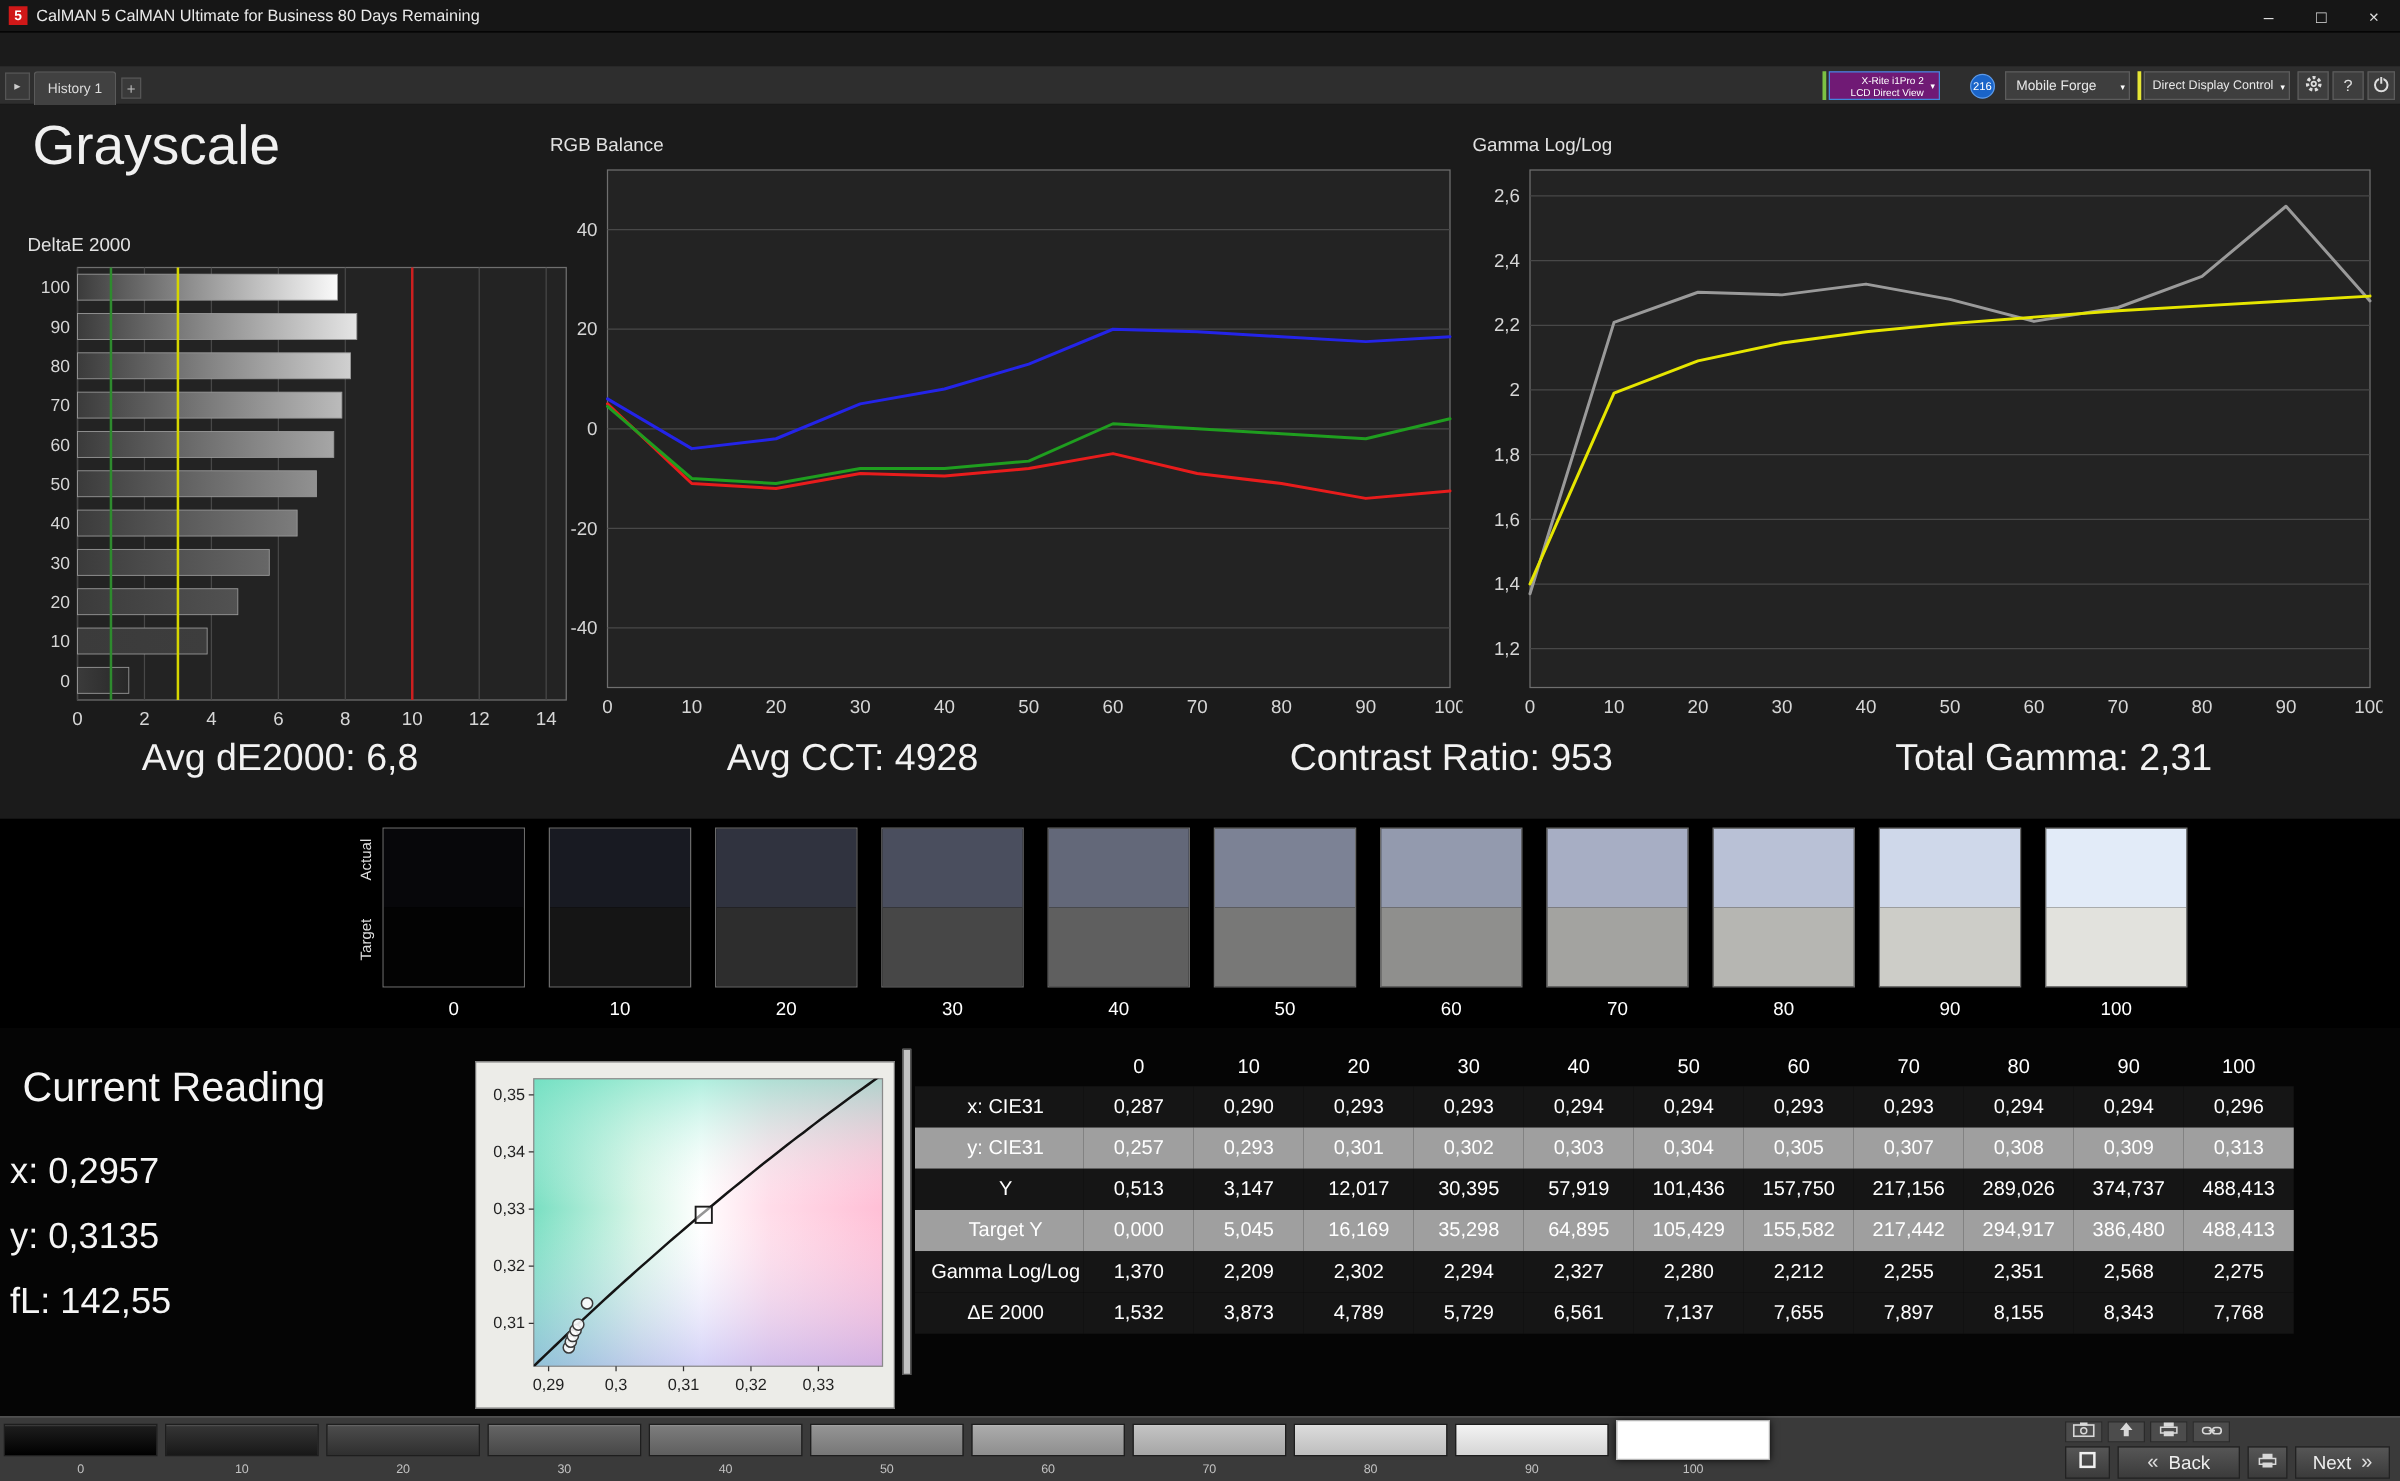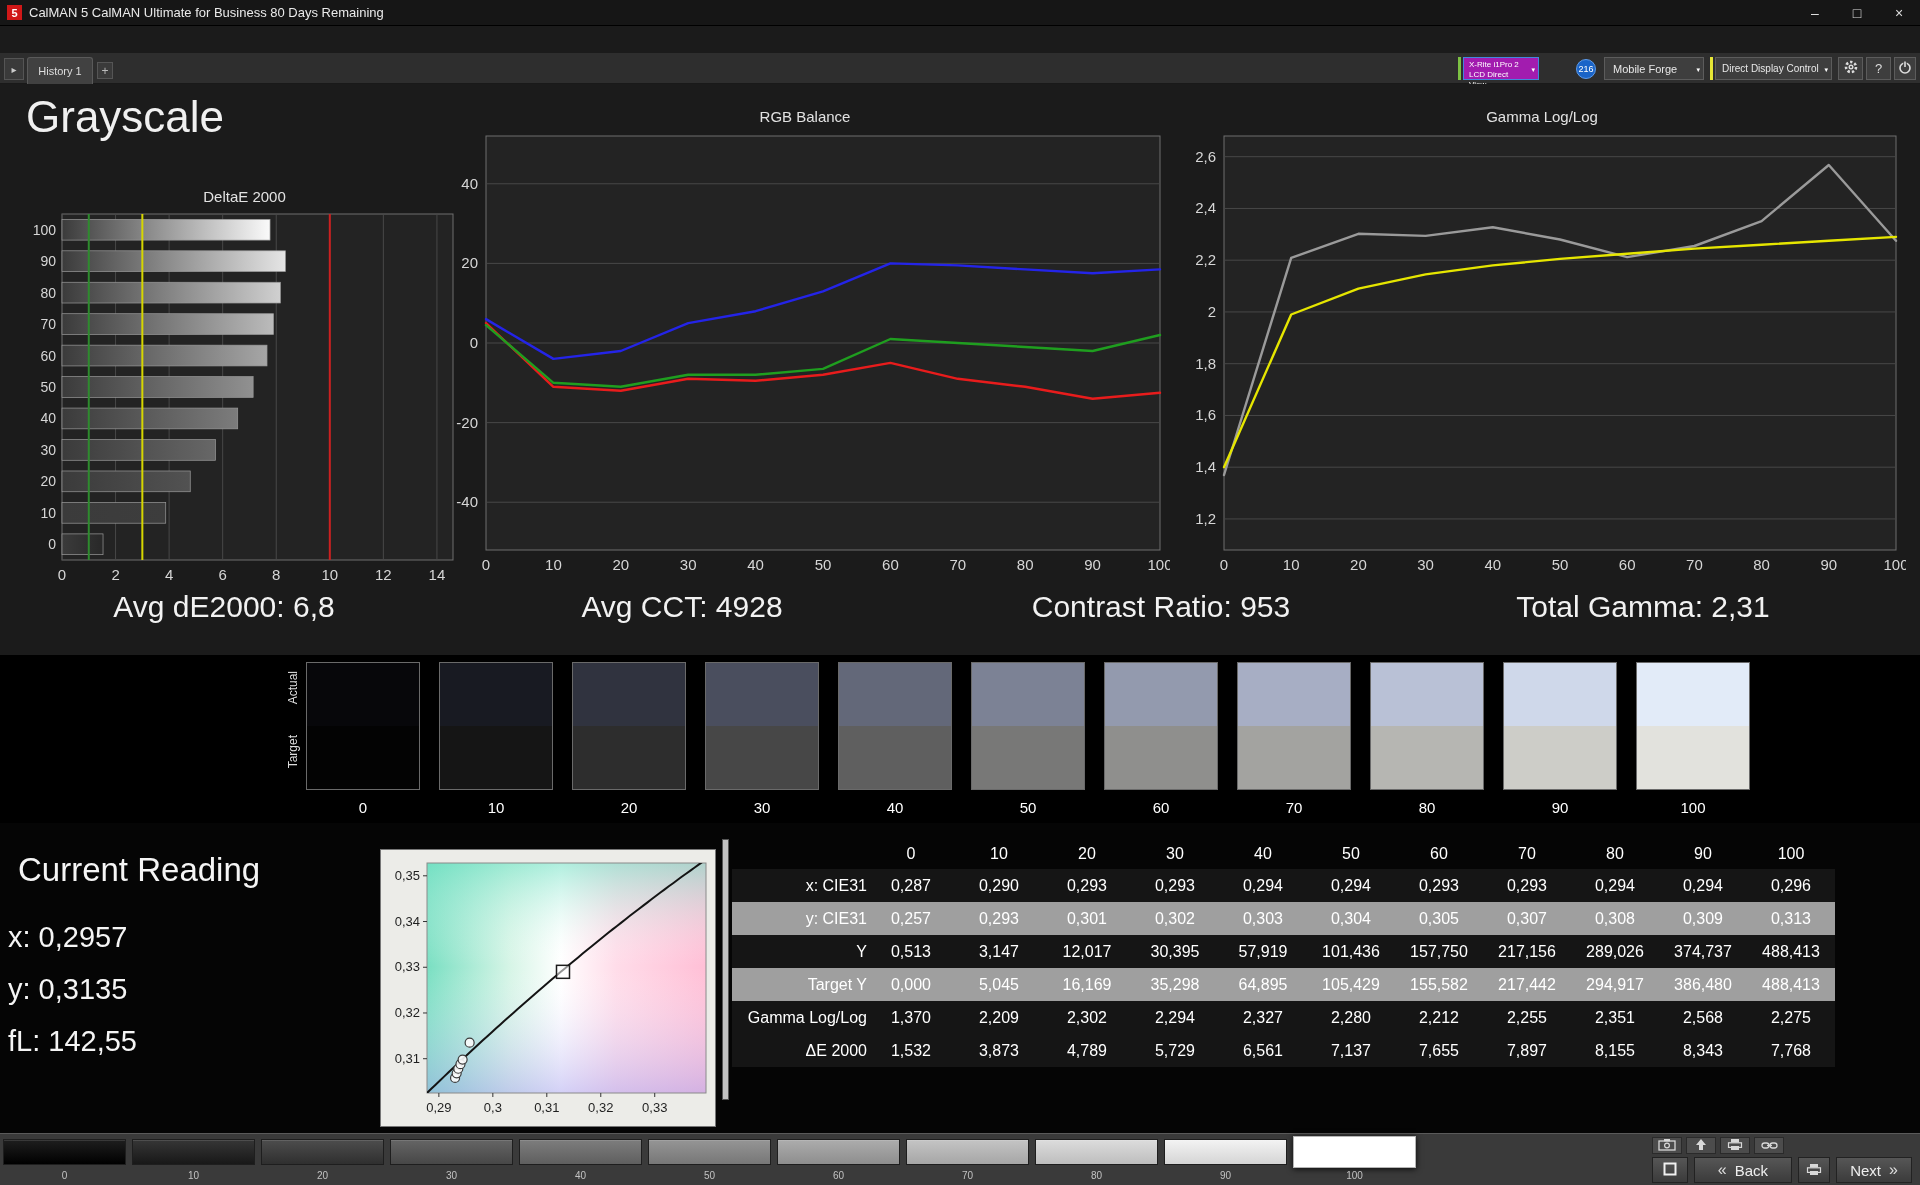--- a/index.html
+++ b/index.html
@@ -23,32 +23,32 @@
   .logo-arrow{position:absolute;left:118px;top:6px;width:16px;height:15px;background:#a81212;color:#fff;font-size:9px;display:flex;align-items:center;justify-content:center;}
 
   
   .toolbar{position:absolute;left:0;top:53px;width:100%;height:31px;background:#2e2e2e;border-bottom:1px solid #191919;}
   .nav-toggle{position:absolute;left:4px;top:5px;width:20px;height:22px;background:#3a3a3a;border:1px solid #555;color:#ccc;font-size:10px;display:flex;align-items:center;justify-content:center;}
   .tab{position:absolute;left:27px;top:4px;width:66px;height:27px;background:#414141;border:1px solid #5a5a5a;border-bottom:none;border-radius:3px 3px 0 0;color:#ddd;font-size:11px;display:flex;align-items:center;justify-content:center;}
   .tab-plus{position:absolute;left:97px;top:9px;width:16px;height:17px;background:#3a3a3a;border:1px solid #555;color:#bbb;font-size:12px;display:flex;align-items:center;justify-content:center;}
   .stripe{position:absolute;top:4px;width:3px;height:23px;}
   .stripe-green{left:1458px;background:#7cc143;}
   .stripe-yellow{left:1710px;background:#e6e635;}
-  .meter-btn{position:absolute;left:1463px;top:4px;width:76px;height:23px;background:#a21caf;border:1px solid #4286de;color:#fff;font-size:8px;line-height:1.25;padding:2px 12px 2px 5px;}
+  .meter-btn{position:absolute;left:1463px;top:4px;width:89px;height:23px;background:#701a75;border:1px solid #4286de;color:#fff;font-size:8px;line-height:1.25;padding:2px 12px 2px 5px;text-align:right;}
   .caret{position:absolute;right:3px;top:8px;font-size:7px;color:#fff;}
   .meter-badge{position:absolute;left:1576px;top:6px;width:20px;height:20px;border-radius:50%;background:#1a64c8;border:1px solid #5d9bea;color:#fff;font-size:9px;display:flex;align-items:center;justify-content:center;}
   .source-btn{position:absolute;left:1604px;top:4px;width:100px;height:23px;background:#3e3e3e;border:1px solid #5c5c5c;color:#e8e8e8;font-size:11px;display:flex;align-items:center;padding:0 14px 0 8px;}
   .display-btn{position:absolute;left:1715px;top:4px;width:117px;height:23px;background:#3e3e3e;border:1px solid #5c5c5c;color:#e8e8e8;font-size:10px;display:flex;align-items:center;padding:0 12px 0 6px;}
   .tool-btn{position:absolute;top:4px;width:25px;height:23px;background:#3e3e3e;border:1px solid #5c5c5c;color:#ddd;display:flex;align-items:center;justify-content:center;font-size:13px;}
 
   
   .main{position:absolute;left:0;top:84px;width:100%;height:571px;background:#1b1b1b;}
   .page-title{position:absolute;left:26px;top:8px;font-size:44px;font-weight:300;color:#f0f0f0;}
   .chart-panel{position:absolute;}
-  .chart-title{text-align:center;font-size:15px;color:#e2e2e2;height:22px;}
+  .chart-title{font-size:15px;color:#e2e2e2;height:22px;}
   .stat{position:absolute;top:506px;transform:translateX(-50%);font-size:30px;color:#f2f2f2;white-space:nowrap;}
   .stat1{left:224px;} .stat2{left:682px;} .stat3{left:1161px;} .stat4{left:1643px;}
 
   
   .swatchband{position:absolute;left:0;top:655px;width:100%;height:168px;background:#000;}
   .rowlabel{position:absolute;left:286px;writing-mode:vertical-rl;transform:rotate(180deg);font-size:12px;color:#ddd;}
   .rowlabel.actual{top:16px;} .rowlabel.target{top:80px;}
   .swatch-cell{position:absolute;top:7px;width:114px;}
   .swatch-box{height:128px;border:1px solid #6a6a6a;}
   .swatch-box .half{height:63px;}
@@ -58,21 +58,21 @@
   .bottom{position:absolute;left:0;top:823px;width:100%;height:310px;background:#050505;}
   .cr-title{position:absolute;left:18px;top:28px;font-size:33px;color:#f5f5f5;}
   .cr-lines{position:absolute;left:8px;top:88px;}
   .cr-line{height:52px;font-size:29px;color:#f5f5f5;display:flex;align-items:center;}
   .cie-panel{position:absolute;left:380px;top:26px;width:336px;height:278px;background:#ecece8;border:1px solid #777;}
   .table-scroll{position:absolute;left:722px;top:16px;width:7px;height:261px;background:#c2c2c2;border:1px solid #555;}
   .table-wrap{position:absolute;left:732px;top:16px;}
   table{border-collapse:collapse;table-layout:fixed;}
   thead th{height:30px;font-weight:normal;font-size:16px;color:#fff;text-align:center;}
   tbody td{height:33px;font-size:16px;color:#fff;text-align:center;}
-  tbody td.rowlabel2{text-align:right;padding-left:10px;}
+  tbody td.rowlabel2{text-align:center;padding-left:10px;}
   tr.dark{background:#151515;}
   tr.light{background:#9f9f9f;}
 
   
   .bottombar{position:absolute;left:0;top:1133px;width:100%;height:52px;background:#3a3a3a;border-top:1px solid #5a5a5a;}
   .step-btn{position:absolute;top:5px;width:123px;height:26px;border:1px solid #1e1e1e;box-shadow:inset 0 1px rgba(255,255,255,0.12);}
   .step-btn.selected{top:2px;height:32px;background:#fff;border:1px solid #b5b5b5;box-shadow:0 1px 6px rgba(0,0,0,0.85);}
   .step-label{position:absolute;top:36px;width:123px;text-align:center;font-size:10px;color:#c2c2c2;}
   .mini-btn{position:absolute;top:3px;width:30px;height:17px;background:#4c4c4c;border:1px solid #2a2a2a;display:flex;align-items:center;justify-content:center;}
   .nav-btn{position:absolute;top:23px;height:26px;background:linear-gradient(180deg,#565656,#3b3b3b);border:1px solid #222;color:#eee;font-size:15px;display:flex;align-items:center;justify-content:center;gap:8px;}

